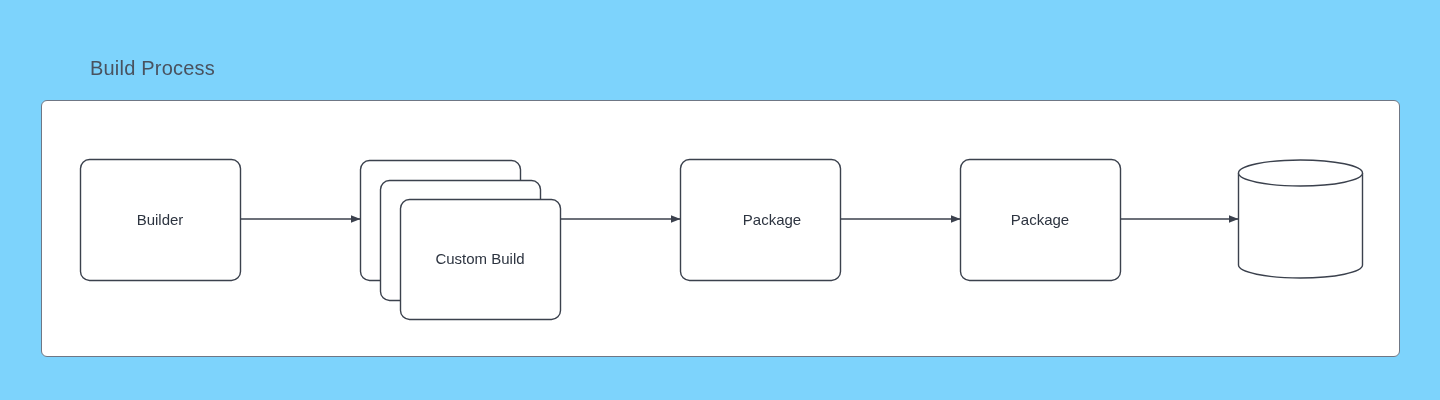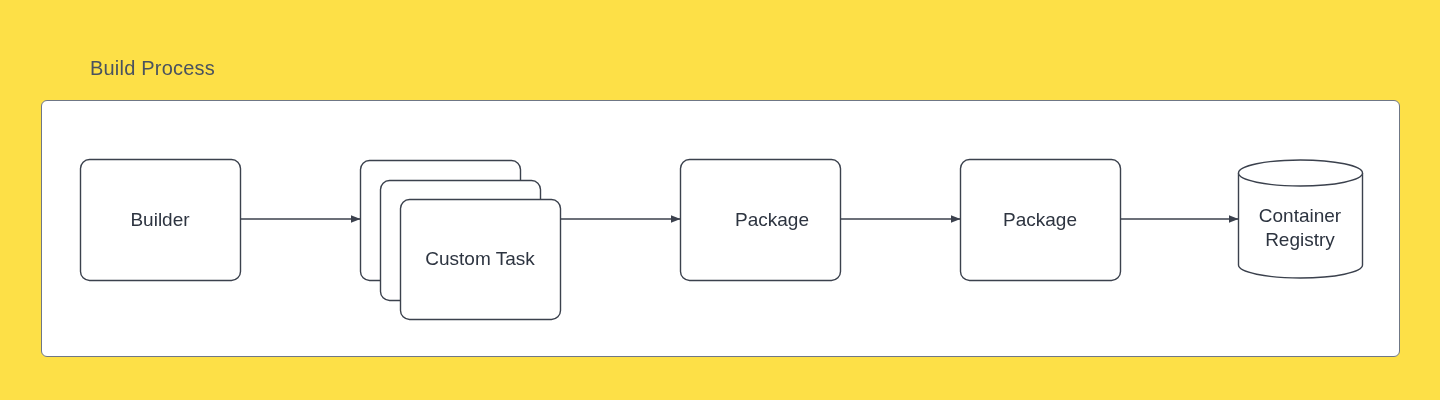--- a/index.html
+++ b/index.html
@@ -10,21 +10,21 @@
   body {
     width: 1440px;
     height: 400px;
     overflow: hidden;
     font-family: "Liberation Sans", sans-serif;
   }
   #stage {
     position: relative;
     width: 1440px;
     height: 400px;
-    background: #fde047;
+    background: #7dd3fc;
   }
   #diagram-title {
     position: absolute;
     left: 90px;
     top: 55px;
     font-size: 20px;
     line-height: 26px;
     letter-spacing: 0.2px;
     color: #49525f;
     white-space: nowrap;
@@ -47,22 +47,22 @@
     top: 0;
     width: 1440px;
     height: 400px;
     overflow: visible;
   }
   .node-label {
     position: absolute;
     display: flex;
     align-items: center;
     justify-content: center;
-    text-align: center;
-    font-size: 19px;
+    text-align: right;
+    font-size: 15px;
     line-height: 24px;
     color: #2d3440;
     white-space: pre-line;
     user-select: none;
     pointer-events: none;
   }
   #label-builder   { left: 80px;   top: 159px; width: 160px; height: 121px; }
   #label-custom    { left: 400px;  top: 199px; width: 160px; height: 120px; }
   #label-package   { left: 680px;  top: 159px; width: 160px; height: 121px; padding-left: 12px; }
   #label-publish   { left: 960px;  top: 159px; width: 160px; height: 121px; }
@@ -108,22 +108,20 @@
     <line x1="1120" y1="219" x2="1238" y2="219" stroke="#3b414d" stroke-width="1.4" marker-end="url(#arrowhead)"></line>
 
     <g>
       <path d="M 1238.5 173 L 1238.5 265 A 62 13 0 0 0 1362.5 265 L 1362.5 173" fill="#ffffff" stroke="#3b414d" stroke-width="1.4"></path>
       <ellipse cx="1300.5" cy="173" rx="62" ry="13" fill="#ffffff" stroke="#3b414d" stroke-width="1.4"></ellipse>
     </g>
   </svg>
 
   <div class="node-label" id="label-builder">Builder</div>
 
-  <div class="node-label" id="label-custom">Custom Task</div>
+  <div class="node-label" id="label-custom">Custom Build</div>
 
   <div class="node-label" id="label-package">Package</div>
 
   <div class="node-label" id="label-publish">Package</div>
 
-  <div class="node-label" id="label-registry">Container
-Registry</div>
 
 </div>
 
 </body></html>

